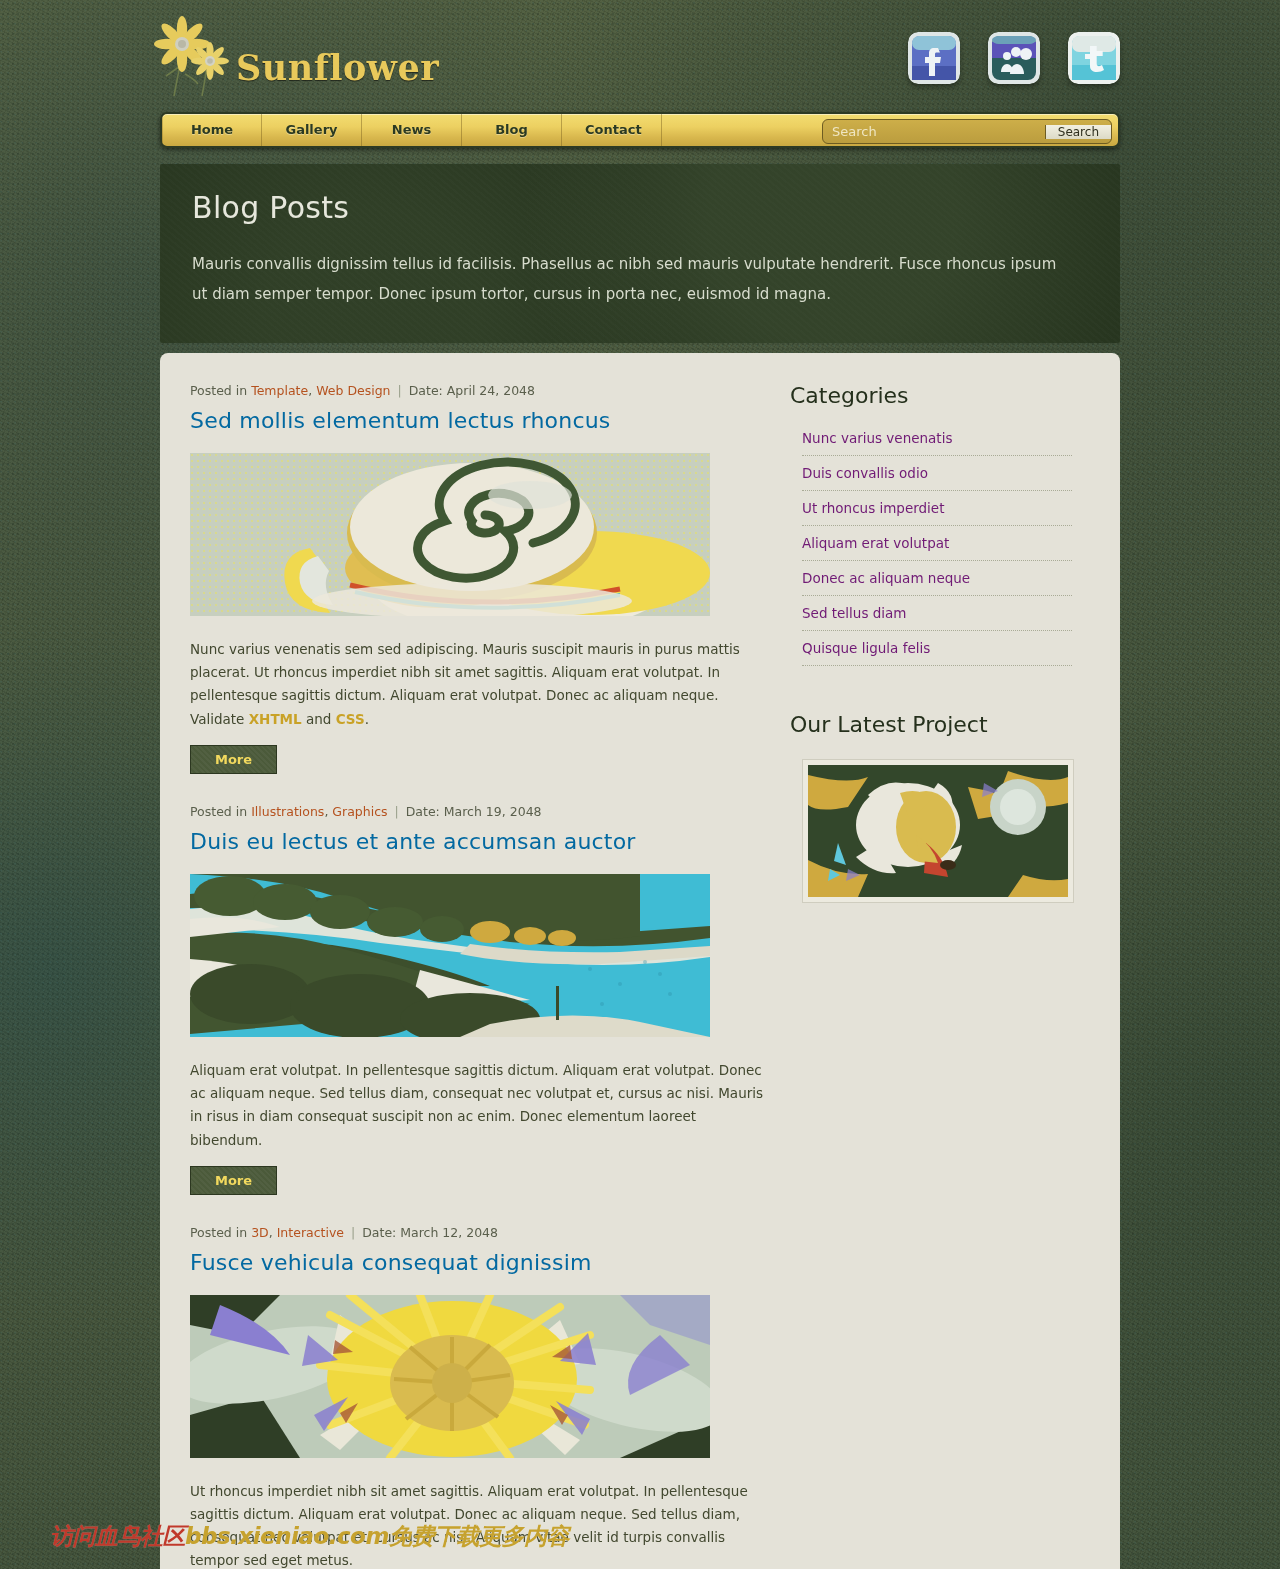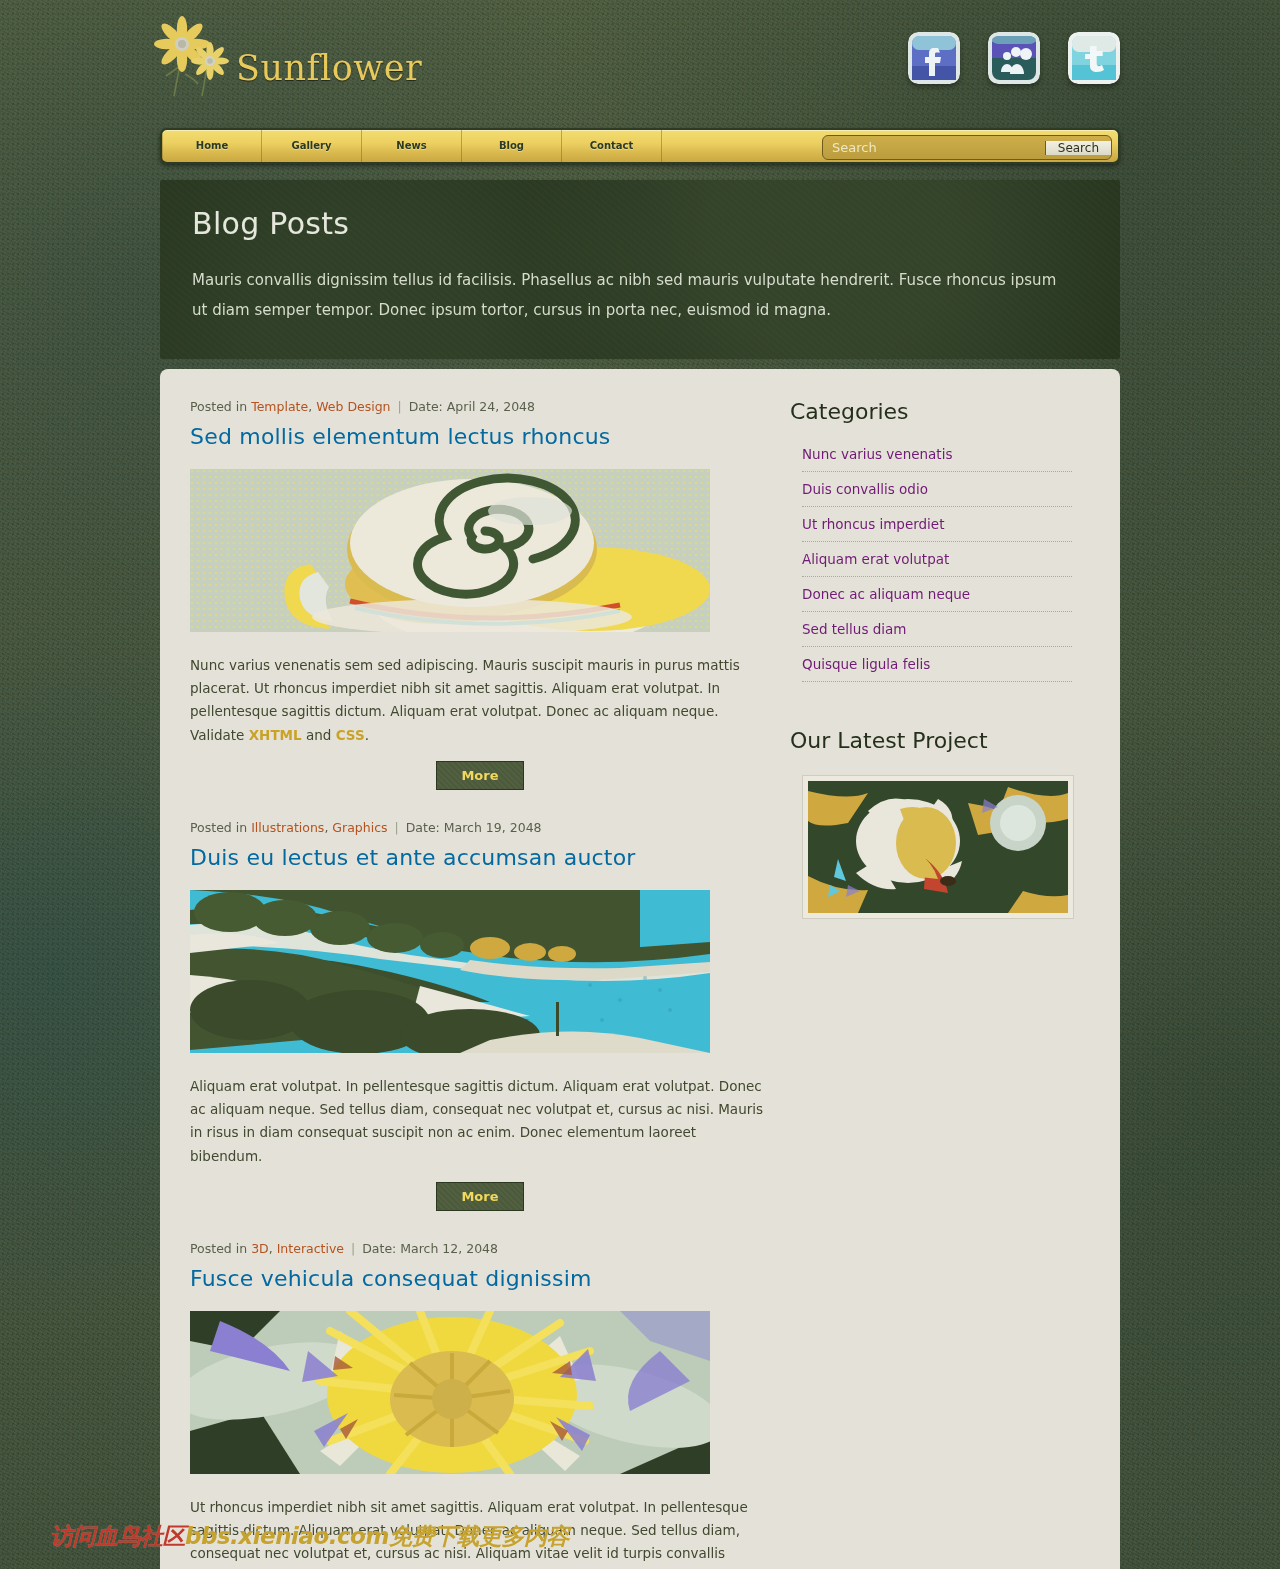--- a/index.html
+++ b/index.html
@@ -41,21 +41,22 @@
 
   .wrap {
     position: relative;
     width: 1280px;
     z-index: 2;
   }
 
   
   .header {
     position: relative;
-    height: 128px;
+    height: 112px;
+    font-weight: bold;
   }
   .logo {
     position: absolute;
     left: 152px;
     top: 12px;
     display: flex;
     align-items: flex-end;
     height: 88px;
   }
   .logo-flowers { width: 82px; height: 86px; display:block; }
@@ -90,21 +91,21 @@
     border-radius: 7px;
     background: linear-gradient(180deg, #f3dd71 0%, #ecd061 40%, #d9b84e 72%, #c9a841 100%);
     border: 2px solid #2d3a24;
     box-shadow: 0 2px 4px rgba(0,0,0,0.45), inset 0 1px 0 rgba(255,255,255,0.5);
     display: flex;
     align-items: center;
     overflow: hidden;
   }
   .nav-items { display: flex; height: 100%; align-items: center; }
   .nav-item {
-    font-size: 10px;
+    font-size: 13px;
     font-weight: bold;
     color: #2b3a22;
     padding: 0 23px;
     width: 100px;
     text-align: center;
     line-height: 32px;
     height: 32px;
     border-right: 1px solid rgba(120,95,30,0.45);
     cursor: pointer;
     text-shadow: 0 1px 0 rgba(255,255,255,0.35);
@@ -204,21 +205,21 @@
     display: block;
     margin-bottom: 22px;
   }
   .post-body {
     font-size: 13.5px;
     color: #42482f;
     line-height: 1.72;
     width: 580px;
   }
   .post-body .lnk { color: #c9a227; font-weight: bold; cursor: pointer; }
-  .more-wrap { display: flex; justify-content: center; width: 580px; margin-top: 14px; margin-bottom: 30px; }
+  .more-wrap { display: flex; justify-content: flex-start; width: 580px; margin-top: 14px; margin-bottom: 30px; }
   .more-btn {
     background-color: #4b5a3a;
     background-image: repeating-linear-gradient(45deg, rgba(255,255,255,0.04) 0 2px, transparent 2px 4px);
     border: 1px solid #2c3720;
     color: #f2d95e;
     font-size: 13px;
     font-weight: bold;
     padding: 6px 24px;
     cursor: pointer;
     font-family: "DejaVu Sans", sans-serif;

